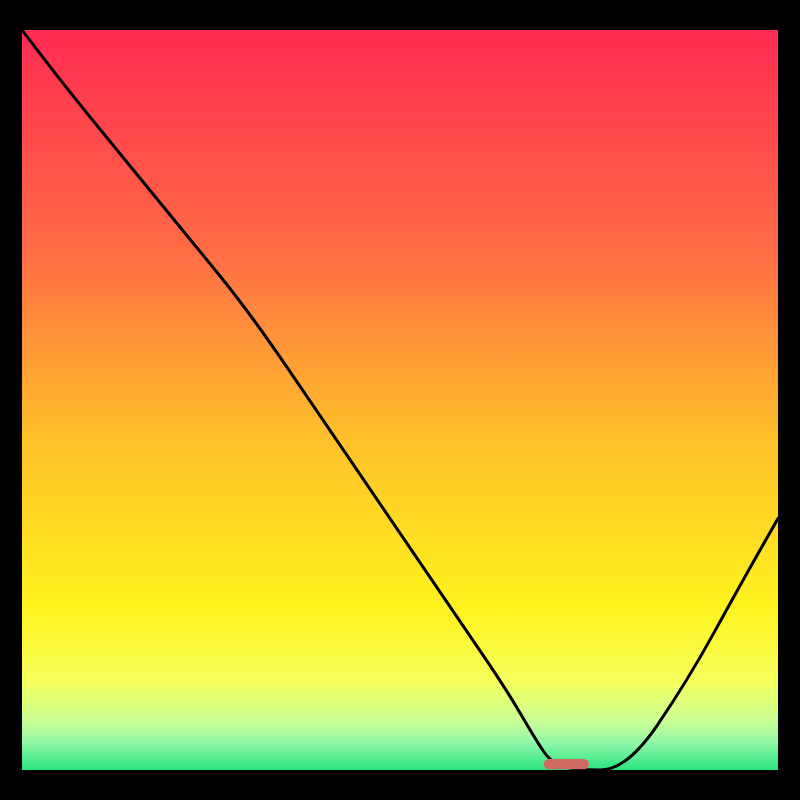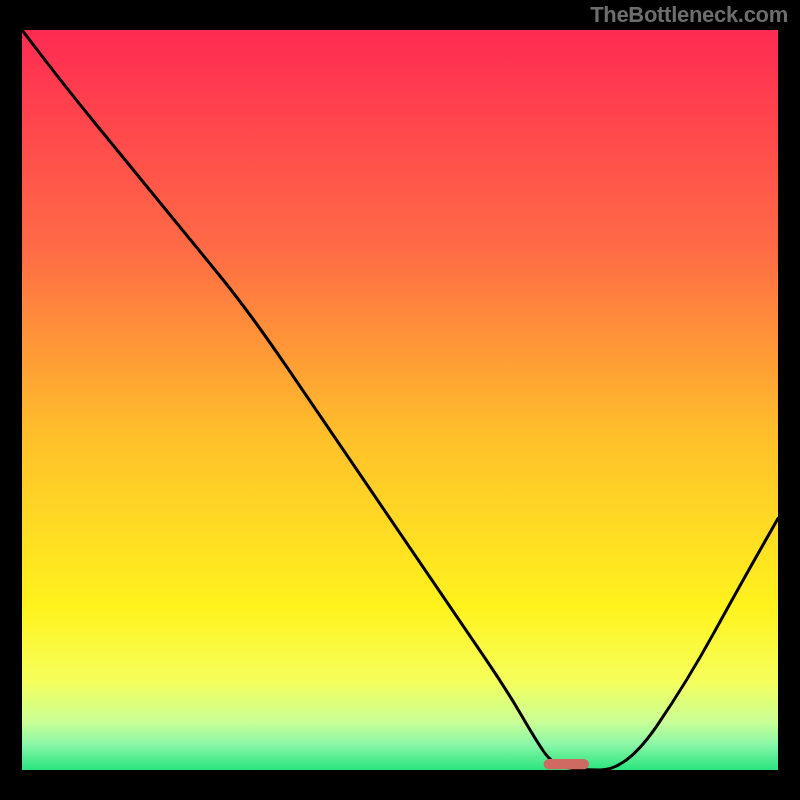--- a/index.html
+++ b/index.html
@@ -37,21 +37,20 @@
   svg {
     display: block;
     width: 100%;
     height: 100%;
   }
 </style>
 </head>
 <body>
 
 <div class="wrapper">
-  <div class="watermark">TheBottleneck.com</div>
 
   <div class="plot-area">
     <svg id="chart-svg" viewBox="0 0 756 740" preserveAspectRatio="none">
       <defs>
         <linearGradient id="bg-grad" x1="0" y1="0" x2="0" y2="1">
             <stop offset="0%" stop-color="#ff2b52"></stop>
             <stop offset="30%" stop-color="#ff6c45"></stop>
             <stop offset="55.00000000000001%" stop-color="#ffc02a"></stop>
             <stop offset="78%" stop-color="#fff31d"></stop>
             <stop offset="88%" stop-color="#f5ff5c"></stop>

